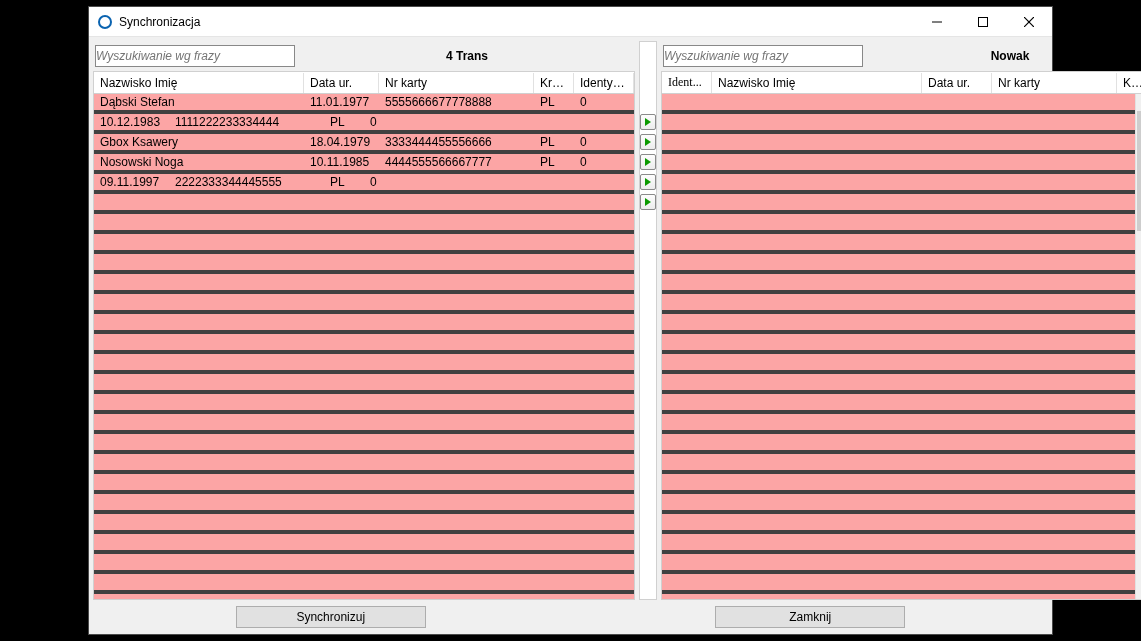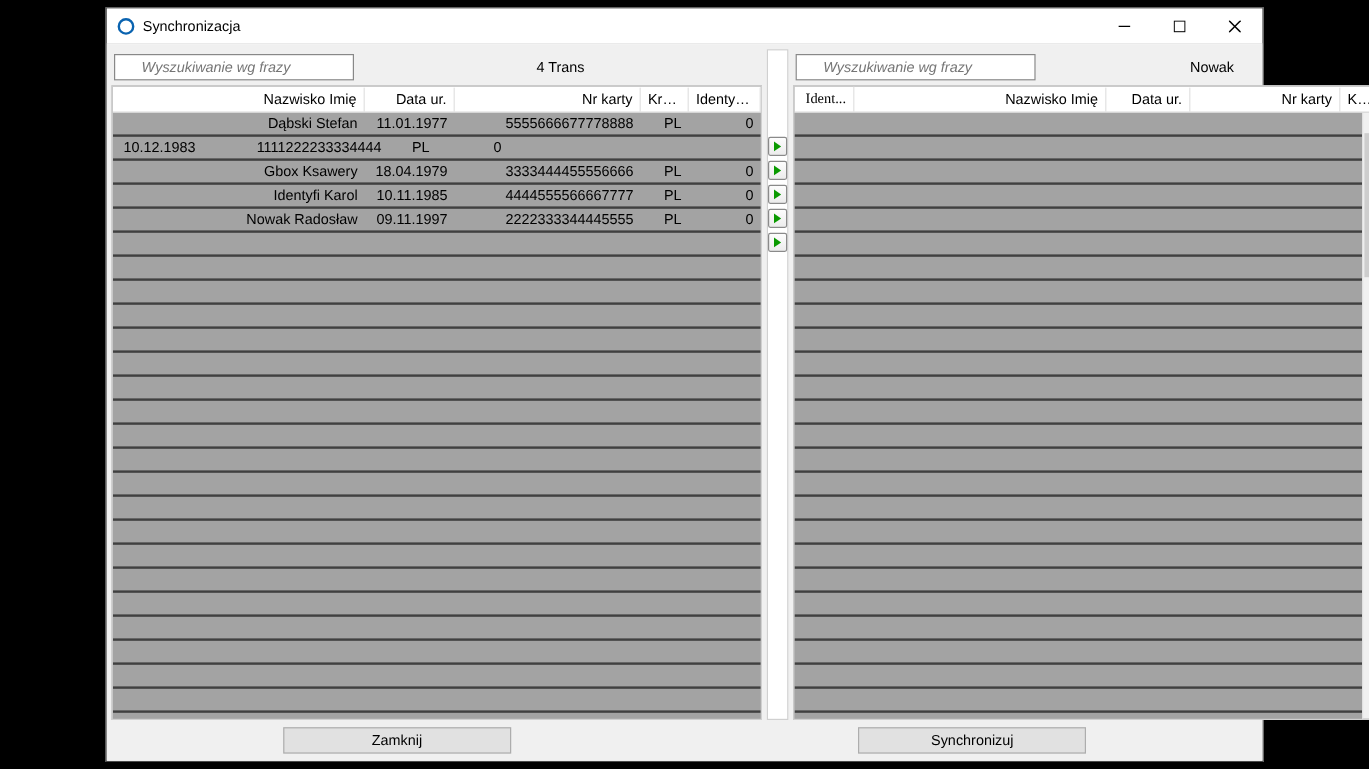--- a/index.html
+++ b/index.html
@@ -69,40 +69,39 @@
   .panel-header {
     display: flex;
     align-items: center;
     gap: 6px;
     padding: 4px 2px;
   }
   .search-input {
     width: 200px;
     height: 22px;
     border: 1px solid #888;
-    padding: 2px 22px;
+    padding: 2px 0;
     font-size: 12px;
     font-style: italic;
     color: #7f1d1d;
     background: #fff;
   }
   .panel-title {
     flex: 1;
     text-align: center;
-    font-weight: 400;
+    font-weight: 700;
     font-size: 12px;
   }
   .grid-wrap {
     flex: 1;
-    background: #a3a3a3;
+    background: #fca5a5;
     border: 1px solid #d0d0d0;
     overflow: hidden;
     position: relative;
     min-height: 0;
-    text-align: right;
   }
   .grid-header {
     display: flex;
     background: #fff;
     border-bottom: 1px solid #d0d0d0;
     height: 22px;
     align-items: center;
   }
   .grid-header .col {
     padding: 3px 6px;
@@ -114,21 +113,21 @@
     text-overflow: ellipsis;
   }
   .grid-body {
     overflow-y: auto;
     height: calc(100% - 22px);
   }
   .row {
     display: flex;
     height: 20px;
     align-items: center;
-    border-bottom: 2px solid #404040;
+    border-bottom: 4px solid #404040;
   }
   .row .cell {
     padding: 2px 6px;
     font-size: 12px;
     white-space: nowrap;
     overflow: hidden;
   }
   
   .left .col0, .left .cell0 { width: 210px; }
   .left .col1, .left .cell1 { width: 75px; }
@@ -238,28 +237,27 @@
                 <div class="cell cell4">0</div>
               </div>
               <div class="row">
                 <div class="cell cell0">Gbox Ksawery</div>
                 <div class="cell cell1">18.04.1979</div>
                 <div class="cell cell2">3333444455556666</div>
                 <div class="cell cell3">PL</div>
                 <div class="cell cell4">0</div>
               </div>
               <div class="row">
-                <div class="cell cell0">Identyfi Karol</div>
+                <div class="cell cell0">Nosowski Noga</div>
                 <div class="cell cell1">10.11.1985</div>
                 <div class="cell cell2">4444555566667777</div>
                 <div class="cell cell3">PL</div>
                 <div class="cell cell4">0</div>
               </div>
               <div class="row">
-                <div class="cell cell0">Nowak Radosław</div>
                 <div class="cell cell1">09.11.1997</div>
                 <div class="cell cell2">2222333344445555</div>
                 <div class="cell cell3">PL</div>
                 <div class="cell cell4">0</div>
               </div>
               <div class="row">
                 <div class="cell cell0"></div>
                 <div class="cell cell1"></div>
                 <div class="cell cell2"></div>
                 <div class="cell cell3"></div>
@@ -635,20 +633,20 @@
                 </svg>
             </div>
           </div>
         </div>
       </div>
 
     </div>
 
     <div class="bottom-bar">
       <div class="half">
-        <div class="action-btn">Zamknij</div>
+        <div class="action-btn">Synchronizuj</div>
       </div>
       <div class="half">
-        <div class="action-btn">Synchronizuj</div>
+        <div class="action-btn">Zamknij</div>
       </div>
     </div>
   </div>
 </div>
 
 </body></html>

